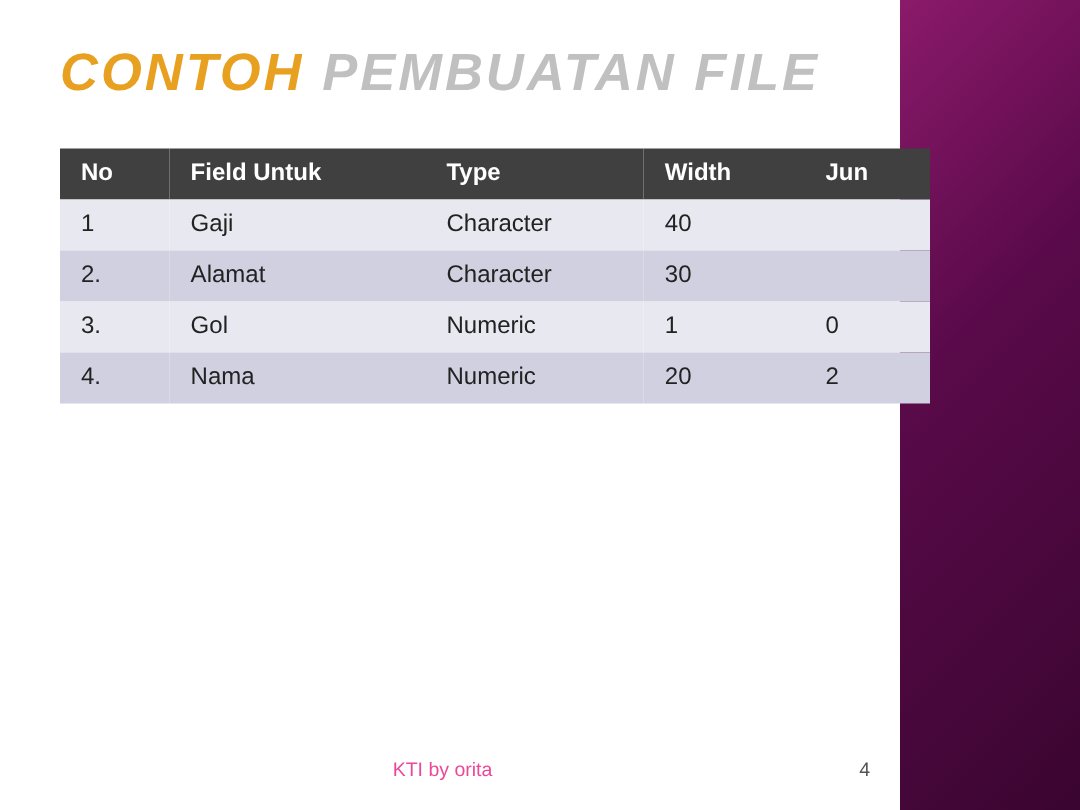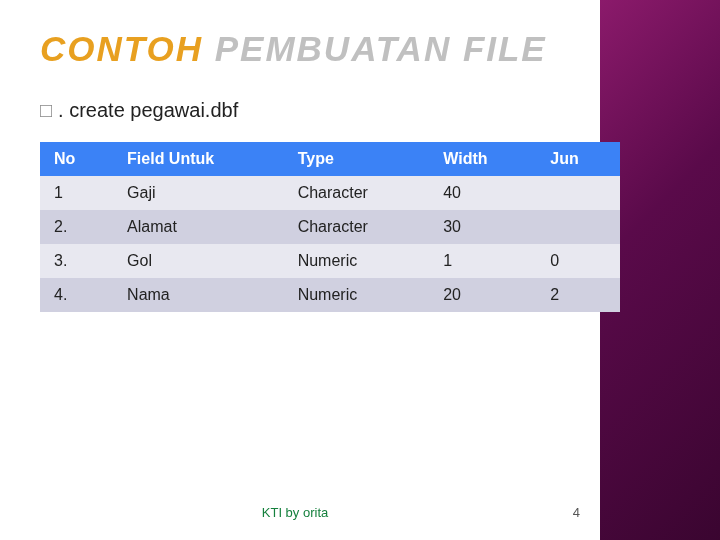--- a/index.html
+++ b/index.html
@@ -63,21 +63,21 @@
 
     
     .db-table {
       border-collapse: collapse;
       width: 580px;
       margin-bottom: 30px;
       font-size: 16px;
     }
 
     .db-table th {
-      background: #3b82f6;
+      background: #404040;
       color: #fff;
       padding: 8px 14px;
       text-align: left;
       font-weight: bold;
     }
 
     .db-table td {
       padding: 8px 14px;
       color: #222;
     }
@@ -106,21 +106,21 @@
     
     .page-footer {
       position: absolute;
       bottom: 20px;
       left: 0;
       right: 130px;
       display: flex;
       justify-content: center;
       align-items: center;
       font-size: 13px;
-      color: #15803d;
+      color: #ec4899;
     }
 
     .page-number {
       position: absolute;
       bottom: 20px;
       right: 140px;
       font-size: 13px;
       color: #555;
     }
   </style>
@@ -128,23 +128,20 @@
 <body>
 
 <div class="side-decoration"></div>
 
 <div class="main-content">
 
   <div class="title">
     <span class="title-contoh">CONTOH </span><span class="title-pembuatan">PEMBUATAN FILE</span>
   </div>
 
-  <div class="subtitle">
-    <span class="subtitle-bullet">□</span><span>. create pegawai.dbf</span>
-  </div>
 
   <table class="db-table">
     <thead>
       <tr>
         <th>No</th>
         <th>Field Untuk</th>
         <th>Type</th>
         <th>Width</th>
         <th>Jun</th>
       </tr>

